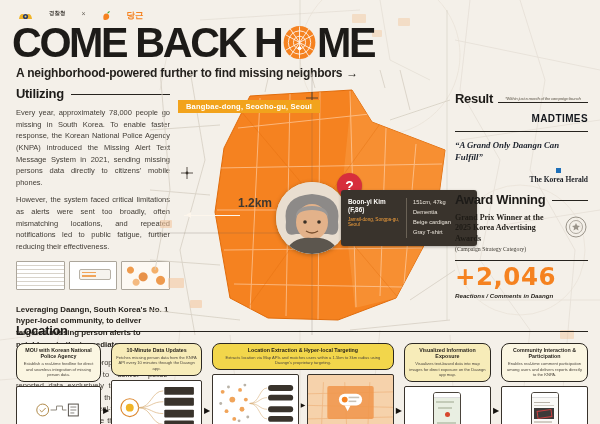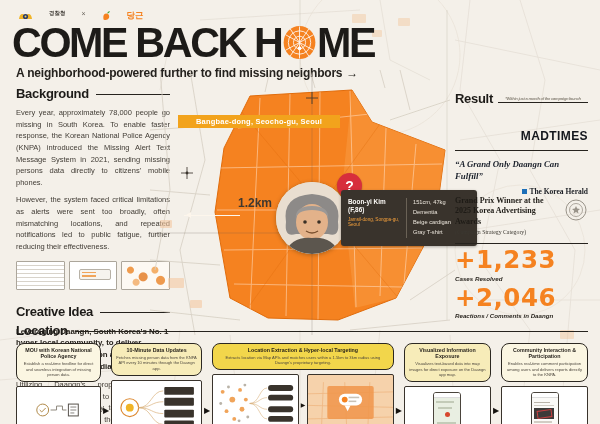--- a/index.html
+++ b/index.html
@@ -34,22 +34,22 @@
       radial-gradient(circle at 18% 30%,#f09c4e 3px,transparent 4px),
       radial-gradient(circle at 45% 55%,#e8924a 4px,transparent 5px),
       radial-gradient(circle at 70% 30%,#f4b06a 3px,transparent 4px),
       radial-gradient(circle at 82% 68%,#ee9a4e 4px,transparent 5px),
       radial-gradient(circle at 30% 75%,#f4ba80 3px,transparent 4px),#fdf9f3;}
   .ci{margin-top:14px;}
   .lead{font-size:7.9px;font-weight:bold;line-height:1.5;color:#26221c;margin-top:7px;}
 
   
   .map-svg{position:absolute;left:150px;top:70px;}
-  .area-label{position:absolute;left:178px;top:115px;background:#f2a31c;color:#fff;
-              font-size:7.5px;font-weight:bold;padding:2px 18px;letter-spacing:.2px;}
+  .area-label{position:absolute;left:178px;top:100px;background:#f2a31c;color:#fff;
+              font-size:7.5px;font-weight:bold;padding:2px 8px;letter-spacing:.2px;}
   .dist{position:absolute;left:198px;top:196px;font-size:12px;font-weight:bold;color:#3f382f;margin-left:40px;}
   .dist-arrow{position:absolute;left:184px;top:215px;width:56px;border-top:1.6px solid #fdf6ec;}
   .dist-arrow:before{content:"";position:absolute;left:-1px;top:-4px;border:3.2px solid transparent;border-right:5px solid #fdf6ec;}
   .photo{position:absolute;left:276px;top:182px;width:72px;height:72px;border-radius:50%;overflow:hidden;
          box-shadow:0 1px 4px rgba(60,40,10,.4);background:#efe4d4;}
   .qbadge{position:absolute;left:337px;top:173px;width:25px;height:25px;border-radius:50%;background:#d72e3c;
           color:#fff;font-size:14px;font-weight:900;display:flex;align-items:center;justify-content:center;
           box-shadow:0 1px 2px rgba(0,0,0,.35);}
   .pcard{position:absolute;left:341px;top:190px;width:122px;background:#39332c;border-radius:3px;
          padding:8px 7px;display:flex;gap:6px;box-shadow:0 1px 3px rgba(0,0,0,.3);}
@@ -59,26 +59,26 @@
   .pdiv{width:1px;background:#6a6256;}
   .pdetails{font-size:5.7px;color:#ece6dc;line-height:1.75;}
   .pdetails span{display:block;}
 
   
   .right-col{position:absolute;left:455px;top:91px;width:133px;display:flex;flex-direction:column;}
   .res-note{flex:1;border-bottom:1.6px solid #26231e;margin-left:5px;margin-bottom:-1px;
             font-size:4.2px;color:#8d877c;text-align:center;padding-bottom:1px;font-style:italic;}
   .quote{font-family:"Liberation Serif",serif;font-style:italic;font-weight:bold;
          font-size:8.8px;color:#1b212c;line-height:1.35;margin-top:8px;}
-  .src{align-self:flex-end;font-size:12px;font-weight:900;letter-spacing:.4px;color:#14171d;margin-top:23px;}
+  .src{align-self:flex-end;font-size:10px;font-weight:900;letter-spacing:.4px;color:#14171d;margin-top:7px;}
   .src2{align-self:flex-end;display:flex;align-items:center;gap:2px;margin-top:4px;
-        font-family:"Liberation Serif",serif;font-weight:bold;font-size:7.5px;color:#1b1e24;}
+        font-family:"Liberation Serif",serif;font-weight:bold;font-size:7.5px;color:#1b1e24;flex-direction:column;}
   .kh-sq{width:5px;height:5px;background:#1d6fb8;display:inline-block;}
   .hr{border-top:1.5px solid #26231e;margin-top:7px;}
-  .award-wrap{display:flex;gap:12px;}
+  .award-wrap{display:flex;margin-top:6px;gap:12px;}
   .award-txt{font-family:"Liberation Serif",serif;font-weight:bold;font-size:8px;color:#1e1b16;line-height:1.3;flex:1;}
   .award-cat{font-size:5.8px;font-weight:normal;color:#3c3831;display:block;margin-top:2px;}
   .stat{margin-top:4px;}
   .stat-val{font-size:24px;font-weight:900;color:#f58220;letter-spacing:.5px;line-height:1.05;
             font-family:"DejaVu Sans",sans-serif;transform:scaleX(1.02);transform-origin:left;}
   .stat-lab{font-size:6.2px;font-weight:bold;font-style:italic;color:#2b2721;margin-top:1px;}
 
   
   .process{position:absolute;left:16px;top:323px;width:572px;}
   .proc-row{display:flex;margin-top:5px;align-items:stretch;}
@@ -156,40 +156,36 @@
       </g>
       <circle cx="18" cy="24" r="2" fill="#fff"></circle>
     </svg></span><span>ME</span></div>
 
   <div class="subtitle">
     <span>A neighborhood-powered further to find missing neighbors</span><span class="arr">→</span>
   </div>
 
   <div class="left-col">
     <div class="sec-head">
-      <span>Background</span>
+      <span>Utilizing</span>
         <span class="rule"></span>
     </div>
     <div class="para">Every year, approximately 78,000 people go missing in South Korea. To enable faster response, the Korean National Police Agency (KNPA) introduced the Missing Alert Text Message System in 2021, sending missing persons data directly to citizens' mobile phones.</div>
     <div class="para">However, the system faced critical limitations as alerts were sent too broadly, often mismatching locations, and repeated notifications led to public fatigue, further reducing their effectiveness.</div>
     <div class="thumbs">
       <div class="thumb t1"></div>
       <div class="thumb t2">
           <div class="bubble">
             <i></i>
             <i></i>
           </div>
         </div>
       <div class="thumb t3"></div>
     </div>
     <div class="ci">
-      <div class="sec-head">
-        <span>Creative Idea</span>
-          <span class="rule"></span>
-      </div>
       <div class="lead">Leveraging Daangn, South Korea's No. 1 hyper-local community, to deliver targeted missing person alerts to neighbors in the immediate area.</div>
       <div class="para">Utilizing Daangn's proprietary 'Radius Targeting Technology' to deliver police-reported data exclusively to users within a 1.5km to 3km radius of the disappearance. Users check alerts in real-time and provide crucial leads to the police through interactive comments, turning the community into a collective search party.</div>
     </div>
   </div>
 
   <svg class="map-svg" width="310" height="265" viewBox="0 0 310 265">
     <defs>
       <clipPath id="clipP">
         <polygon points="100,26 202,20 222,52 295,80 287,140 278,168 246,228 188,250 118,248 80,228 65,142 74,78"></polygon>
       </clipPath>
@@ -272,37 +268,37 @@
       <span>Result</span>
       <span class="res-note">*Within just a month of the campaign launch</span>
     </div>
     <div class="src">MADTIMES</div>
     <div class="hr"></div>
     <div class="quote">“A Grand Only Daangn Can Fulfill”</div>
     <div class="src2">
       <span class="kh-sq"></span>
       <span>The Korea Herald</span>
     </div>
+    <div class="sec-head" style="margin-top:8px;">
+      <span>Award Winning</span>
+        <span class="rule"></span>
+    </div>
     <div class="award-wrap">
       <div class="award-txt">
         <span>Grand Prix Winner at the 2025 Korea Advertising Awards</span>
         <span class="award-cat">(Campaign Strategy Category)</span>
       </div>
       <svg width="24" height="24" viewBox="0 0 24 24" style="flex:none;margin-top:2px;">
         <circle cx="12" cy="12" r="10" fill="none" stroke="#9a948a" stroke-width="1"></circle>
         <circle cx="12" cy="12" r="6.5" fill="none" stroke="#9a948a" stroke-width="0.8"></circle>
         <path d="M12,8 l1.2,2.6 2.8,.3 -2.1,1.9 .6,2.8 -2.5,-1.5 -2.5,1.5 .6,-2.8 -2.1,-1.9 2.8,-.3 Z" fill="#9a948a"></path>
       </svg>
     </div>
     <div class="hr"></div>
 
-    <div class="stat">
-      <div class="stat-val">+1,233</div>
-      <div class="stat-lab">Cases Resolved</div>
-    </div>
     <div class="stat">
       <div class="stat-val">+2,046</div>
       <div class="stat-lab">Reactions / Comments in Daangn</div>
     </div>
   </div>
 
   <div class="process">
     <div class="sec-head">
       <span>Location</span>
         <span class="rule"></span>

